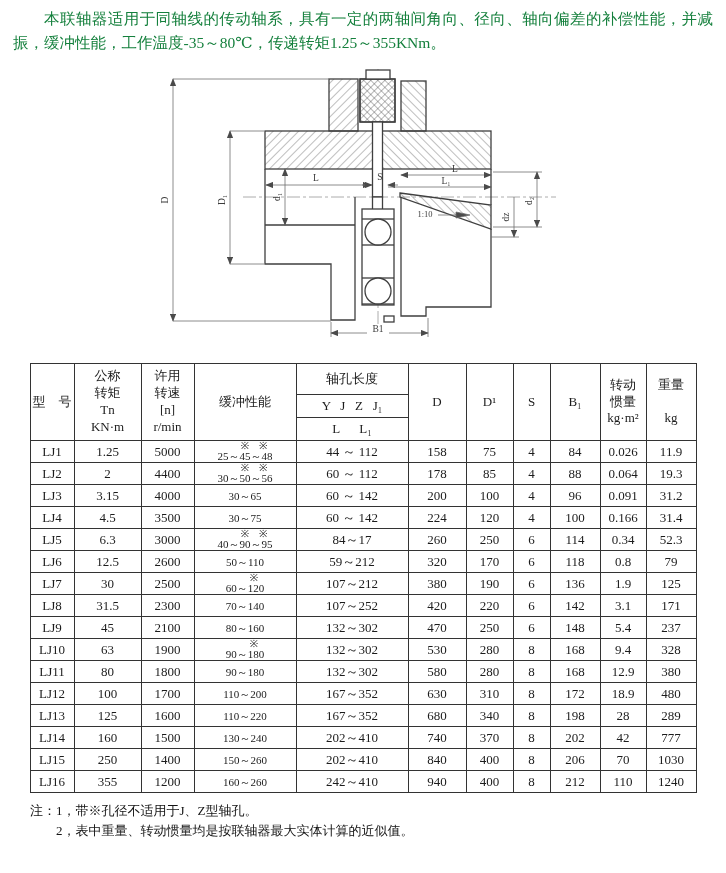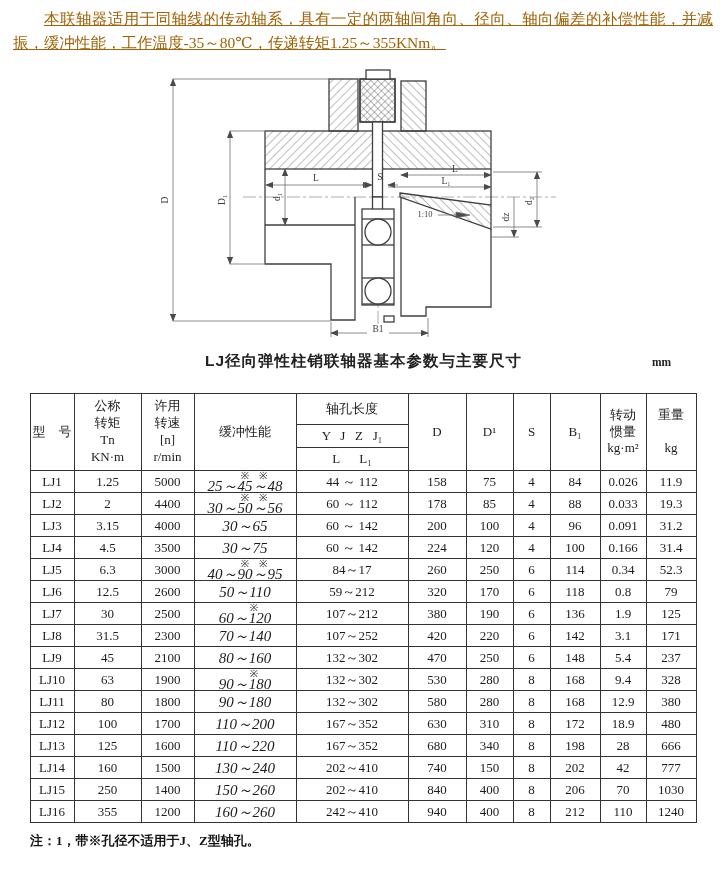--- a/index.html
+++ b/index.html
@@ -3,21 +3,21 @@
 <meta charset="utf-8">
 <style>
   html,body{margin:0;padding:0;}
   body{
     width:726px;height:873px;background:#ffffff;overflow:hidden;
     font-family:"Liberation Serif","DejaVu Serif",serif;color:#1c1c1c;
   }
   .page{position:relative;width:726px;height:873px;}
   .intro{
     margin:7px 13px 0 13px;font-size:15.5px;line-height:1.55;
-    text-indent:2em;text-align:justify;color:#a16207;text-decoration:underline;
+    text-indent:2em;text-align:justify;color:#15803d;
   }
   .drawing-wrap{width:430px;margin:14px auto 0 auto;}
   .title-row{position:relative;height:26px;margin-top:4px;}
   .table-title{
     position:absolute;left:205px;top:0;font-size:15.5px;font-weight:bold;
     letter-spacing:1px;color:#222;
     font-family:"Liberation Sans","DejaVu Sans",sans-serif;
   }
   .unit{position:absolute;left:652px;top:5px;font-size:11.5px;font-weight:bold;color:#222;}
   table.params{
@@ -27,22 +27,22 @@
   table.params th, table.params td{
     border:1px solid #333;text-align:center;vertical-align:middle;
     padding:0;color:#1c1c1c;
   }
   table.params th{font-weight:normal;font-size:13px;line-height:1.3;}
   th.pre{white-space:pre;}
   thead tr.h1 th{height:30px;}
   thead tr.h2 th, thead tr.h3 th{height:22px;}
   tbody td{height:21px;font-size:13px;}
   td .marks{display:block;height:9px;line-height:9px;font-size:10px;transform:translateX(9px);}
-  td .bval{display:block;line-height:12px;font-size:15px;font-style:italic;}
-  .notes{margin:8px 0 0 30px;font-size:13px;line-height:1.5;color:#141414;font-weight:bold;}
+  td .bval{display:block;line-height:12px;font-size:11px;}
+  .notes{margin:8px 0 0 30px;font-size:13px;line-height:1.5;color:#141414;}
   .notes .note2{margin-left:2em;}
   
   svg text{font-family:"Liberation Serif","DejaVu Serif",serif;fill:#3c3c3c;}
   .obj{stroke:#3f3f3f;stroke-width:1.3;fill:none;}
   .dim{stroke:#6e6e6e;stroke-width:0.8;fill:none;}
   .cl{stroke:#979797;stroke-width:0.8;stroke-dasharray:13 3 3 3;fill:none;}
 </style>
 </head>
 <body>
 
@@ -142,24 +142,20 @@
       <text font-size="9.5" text-anchor="middle" x="307" y="103">L</text>
       <text font-size="9.5" text-anchor="middle" x="298" y="115">L₁</text>
       <text font-size="8.5" text-anchor="middle" x="277" y="148">1:10</text>
       <text font-size="9.5" text-anchor="middle" transform="translate(361,148) rotate(-90)">dz</text>
       <text font-size="9.5" text-anchor="middle" transform="translate(384,132) rotate(-90)">d₂</text>
       <rect x="219" y="255" width="22" height="10" fill="#ffffff"></rect>
       <text font-size="9.5" text-anchor="middle" x="230" y="263">B1</text>
     </svg>
   </div>
 
-  <div class="title-row">
-    <span class="table-title">LJ径向弹性柱销联轴器基本参数与主要尺寸</span>
-    <span class="unit">mm</span>
-  </div>
 
   <table class="params">
     <colgroup>
       <col style="width:44px">
         <col style="width:67px">
         <col style="width:53px">
       <col style="width:102px">
         <col style="width:112px">
         <col style="width:58px">
       <col style="width:47px">
@@ -222,21 +218,21 @@
           <td>4400</td>
           <td>
             <span class="marks">※　※</span>
             <span class="bval">30～50～56</span>
           </td>
           <td>60 ～ 112</td>
           <td>178</td>
           <td>85</td>
           <td>4</td>
           <td>88</td>
-          <td>0.033</td>
+          <td>0.064</td>
           <td>19.3</td>
         </tr>
         <tr>
           <td>LJ3</td>
           <td>3.15</td>
           <td>4000</td>
           <td>
             <span class="bval">30～65</span>
           </td>
           <td>60 ～ 142</td>
@@ -391,32 +387,32 @@
           <td>1600</td>
           <td>
             <span class="bval">110～220</span>
           </td>
           <td>167～352</td>
           <td>680</td>
           <td>340</td>
           <td>8</td>
           <td>198</td>
           <td>28</td>
-          <td>666</td>
+          <td>289</td>
         </tr>
         <tr>
           <td>LJ14</td>
           <td>160</td>
           <td>1500</td>
           <td>
             <span class="bval">130～240</span>
           </td>
           <td>202～410</td>
           <td>740</td>
-          <td>150</td>
+          <td>370</td>
           <td>8</td>
           <td>202</td>
           <td>42</td>
           <td>777</td>
         </tr>
         <tr>
           <td>LJ15</td>
           <td>250</td>
           <td>1400</td>
           <td>
@@ -443,15 +439,16 @@
           <td>8</td>
           <td>212</td>
           <td>110</td>
           <td>1240</td>
         </tr>
       </tbody>
   </table>
 
   <div class="notes">
     <div class="note1">注：1，带※孔径不适用于J、Z型轴孔。</div>
+    <div class="note2">2，表中重量、转动惯量均是按联轴器最大实体计算的近似值。</div>
   </div>
 
 </div>
 
 </body></html>

